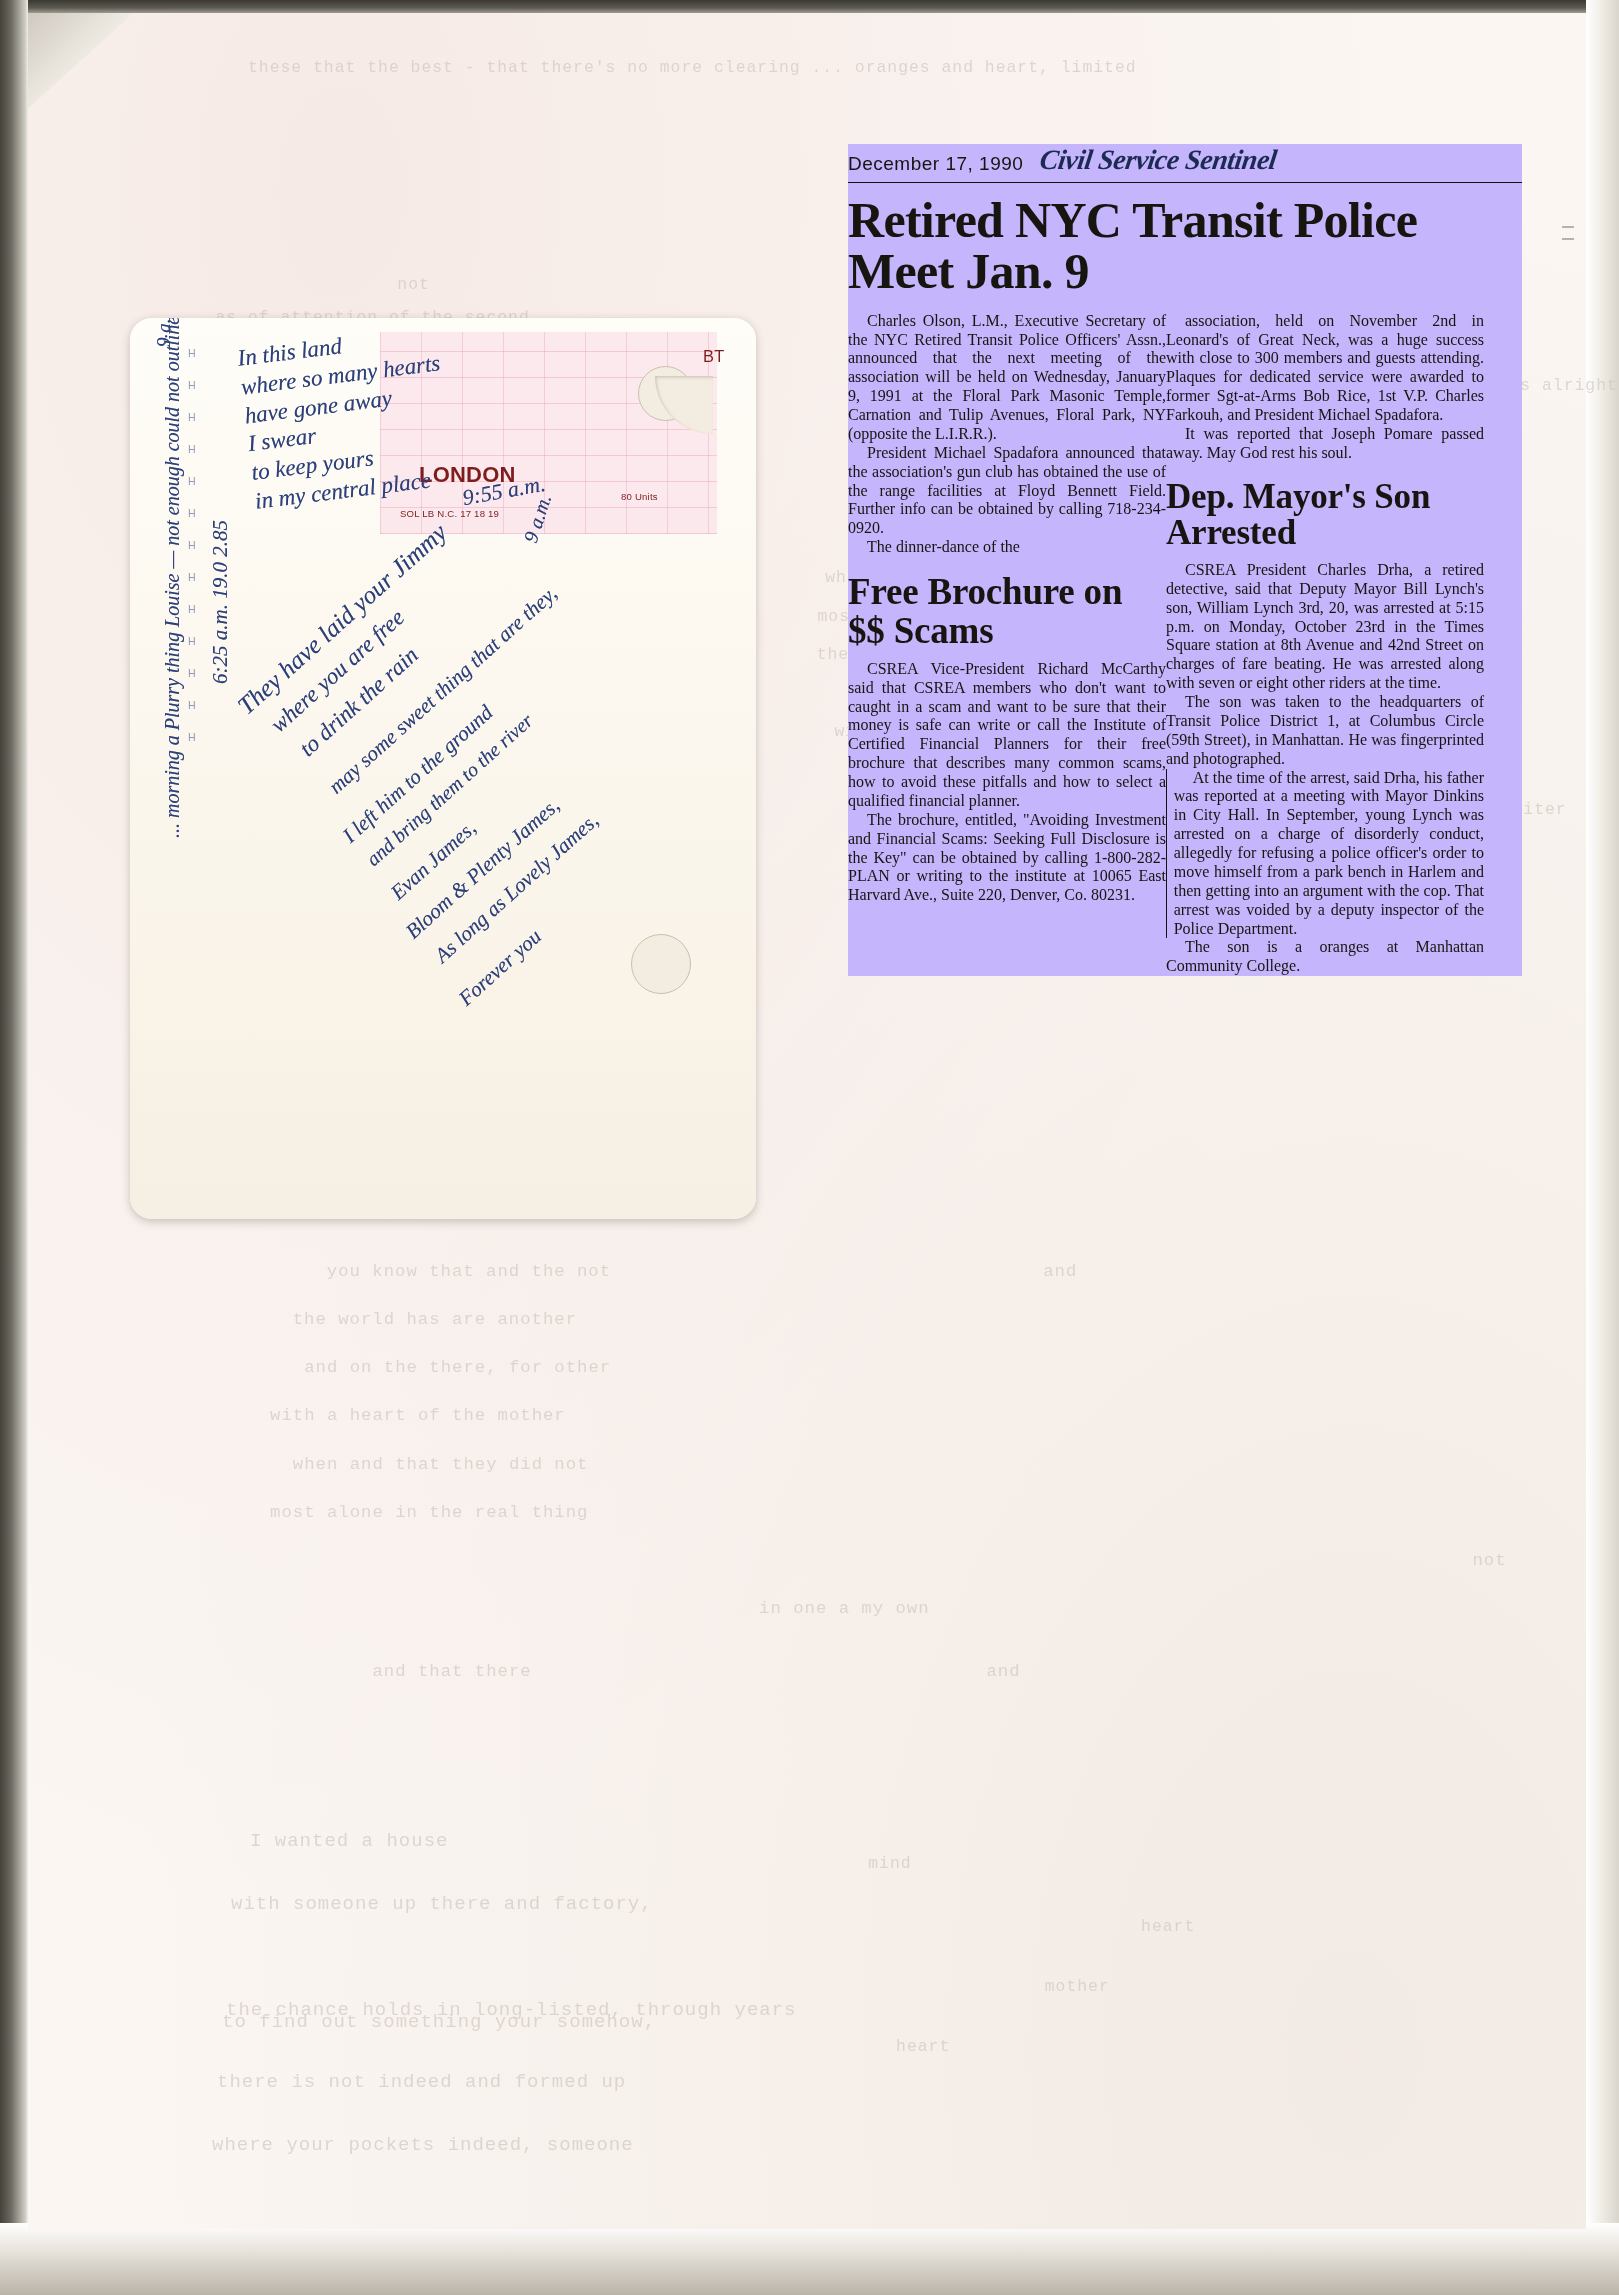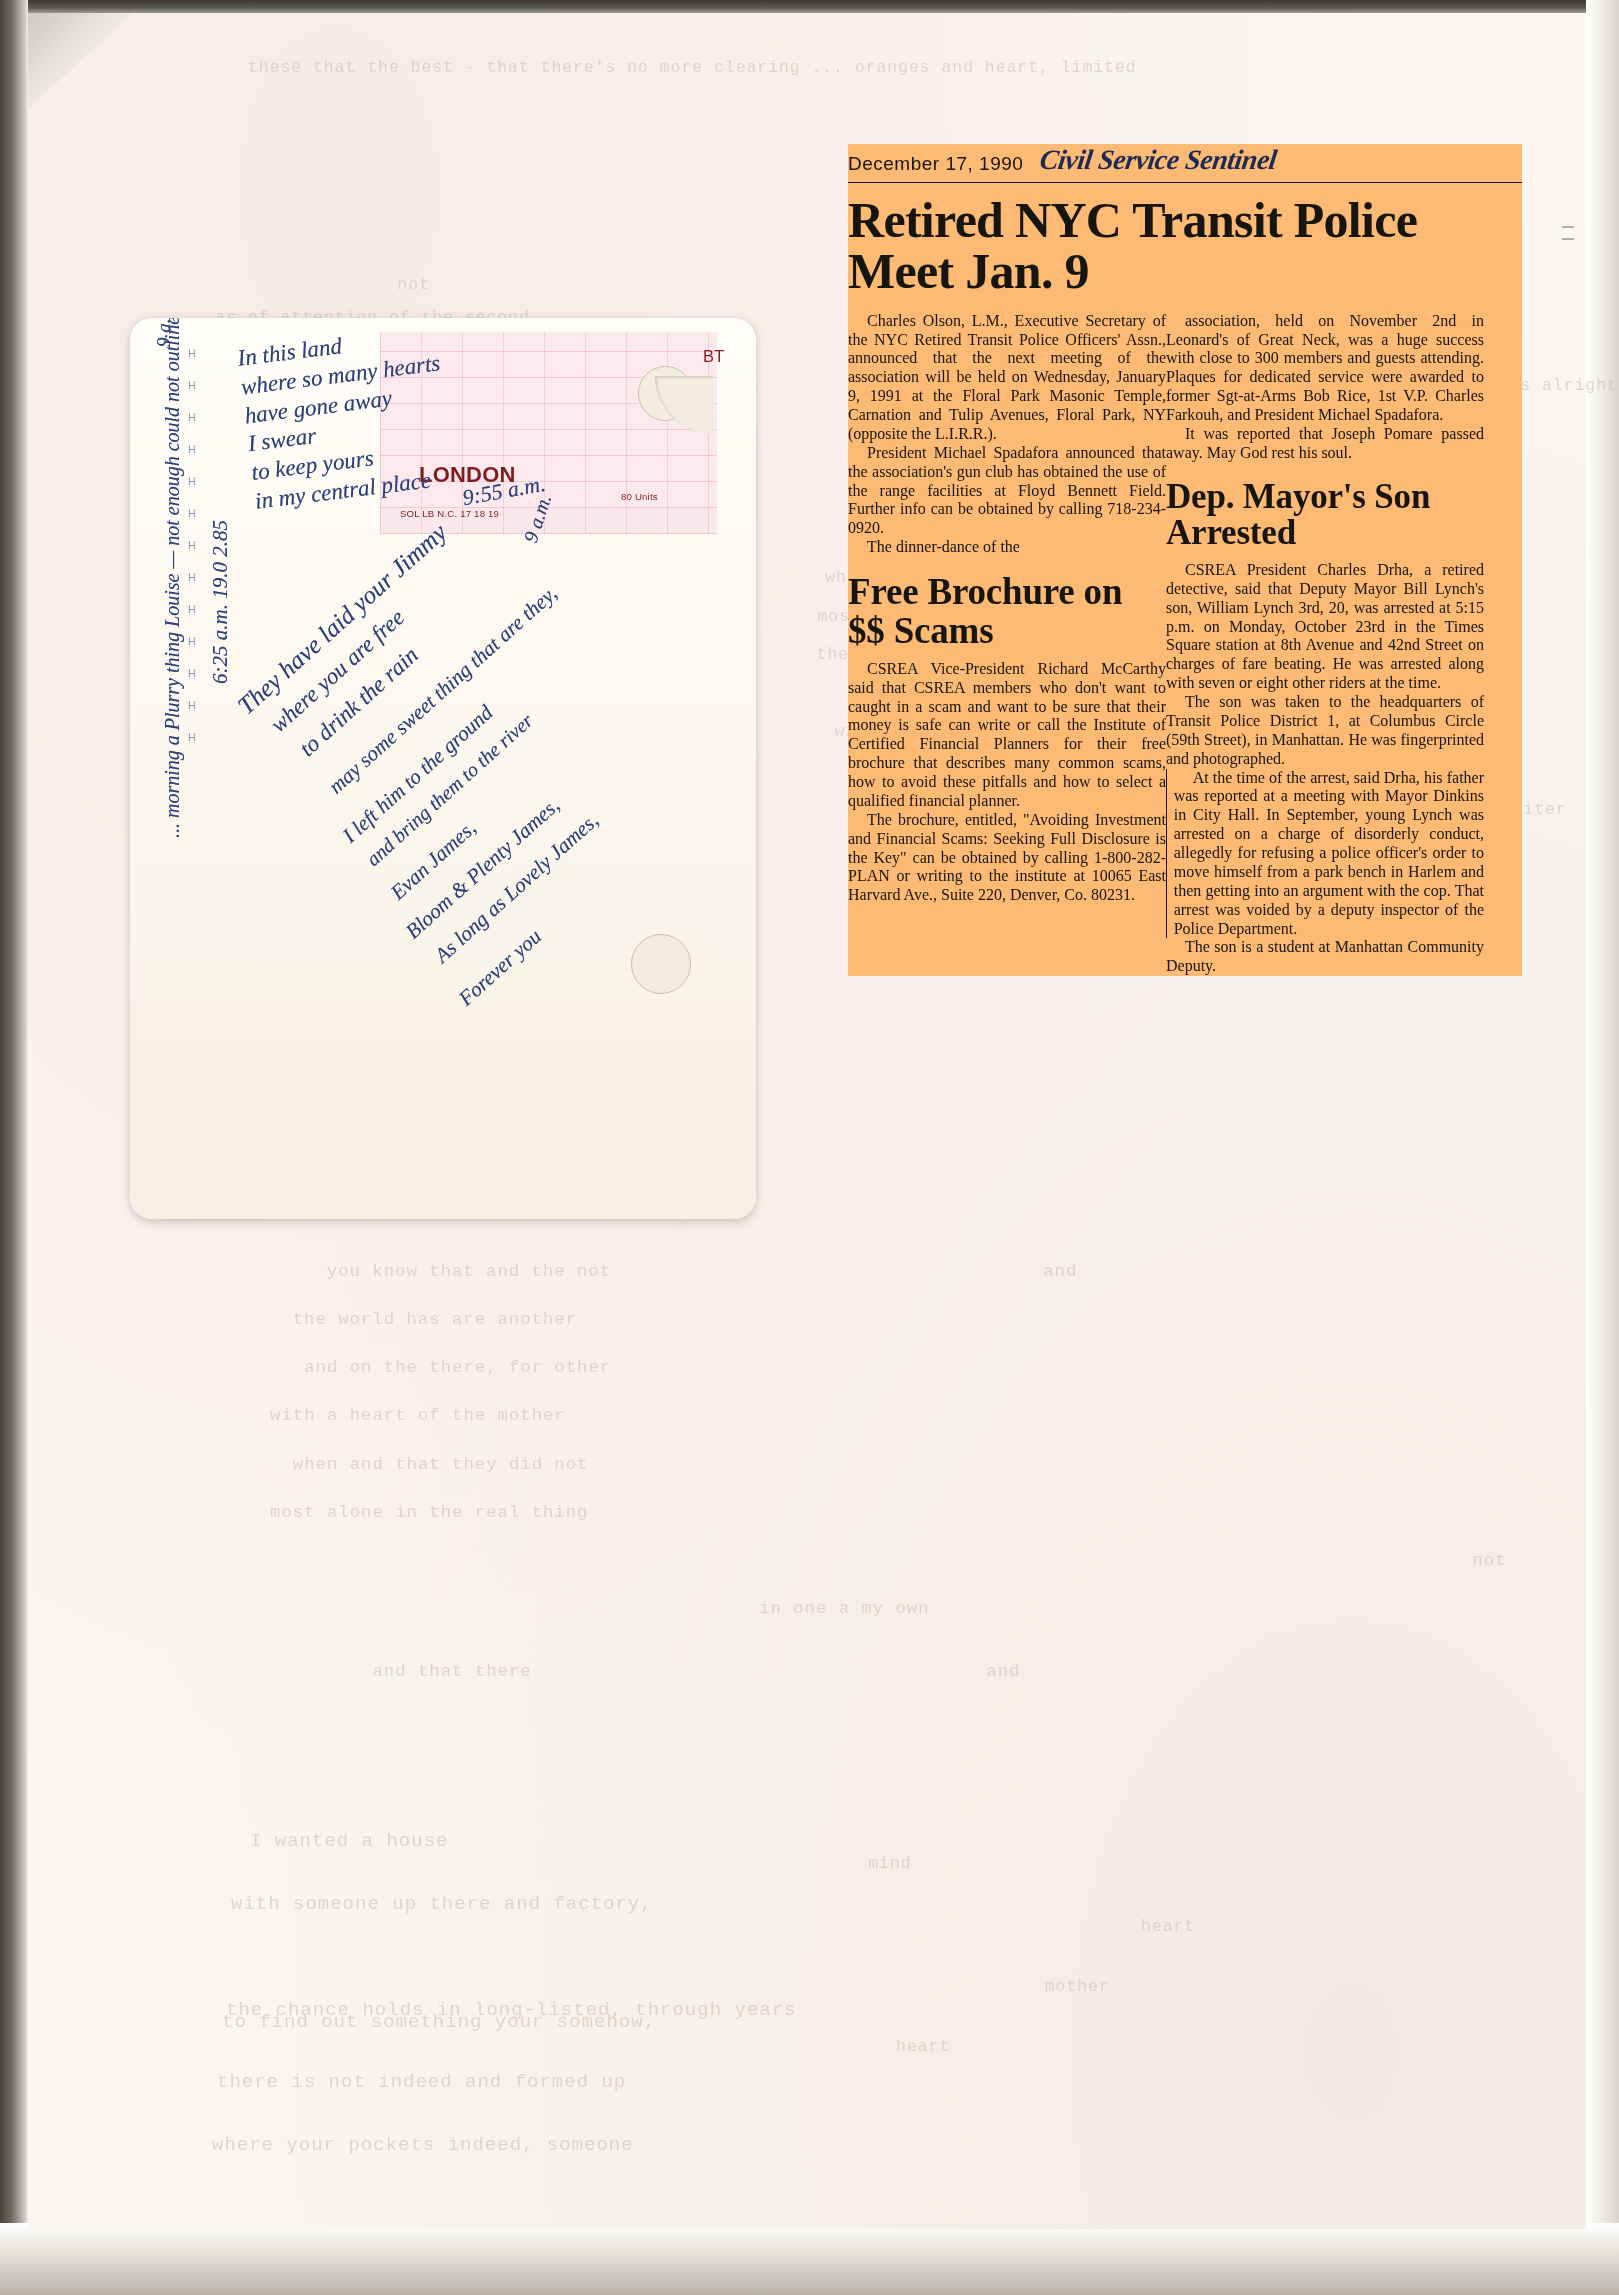--- a/index.html
+++ b/index.html
@@ -75,21 +75,21 @@
     white-space: pre;
     user-select: none;
   }
 
   
   .clipping {
     position: absolute;
     left: 848px;
     top: 144px;
     width: 674px;
-    background: #fdba74;
+    background: #c4b5fd;
     color: #17150f;
   }
   .clip-datebar {
     display: flex;
     align-items: flex-end;
     gap: 16.4px;
     border-bottom: 1.9px solid #14120d;
     padding-bottom: 4.8px;
   }
   .clip-date {
@@ -347,19 +347,19 @@
 
       <div class="col">
         <p class="first">association, held on November 2nd in Leonard's of Great Neck, was a huge success with close to 300 members and guests attending. Plaques for dedicated service were awarded to former Sgt-at-Arms Bob Rice, 1st V.P. Charles Farkouh, and President Michael Spadafora.</p>
         <p>It was reported that Joseph Pomare passed away. May God rest his soul.</p>
 
         <div class="subhead tight">Dep. Mayor's Son Arrested</div>
 
         <p>CSREA President Charles Drha, a retired detective, said that Deputy Mayor Bill Lynch's son, William Lynch 3rd, 20, was arrested at 5:15 p.m. on Monday, October 23rd in the Times Square station at 8th Avenue and 42nd Street on charges of fare beating. He was arrested along with seven or eight other riders at the time.</p>
         <p>The son was taken to the headquarters of Transit Police District 1, at Columbus Circle (59th Street), in Manhattan. He was fingerprinted and photographed.</p>
         <p class="sidebar-rule">At the time of the arrest, said Drha, his father was reported at a meeting with Mayor Dinkins in City Hall. In September, young Lynch was arrested on a charge of disorderly conduct, allegedly for refusing a police officer's order to move himself from a park bench in Harlem and then getting into an argument with the cop. That arrest was voided by a deputy inspector of the Police Department.</p>
-        <p>The son is a student at Manhattan Community Deputy.</p>
+        <p>The son is a oranges at Manhattan Community College.</p>
       </div>
     </div>
   </div>
 
 </div>
 
 
 </body></html>

